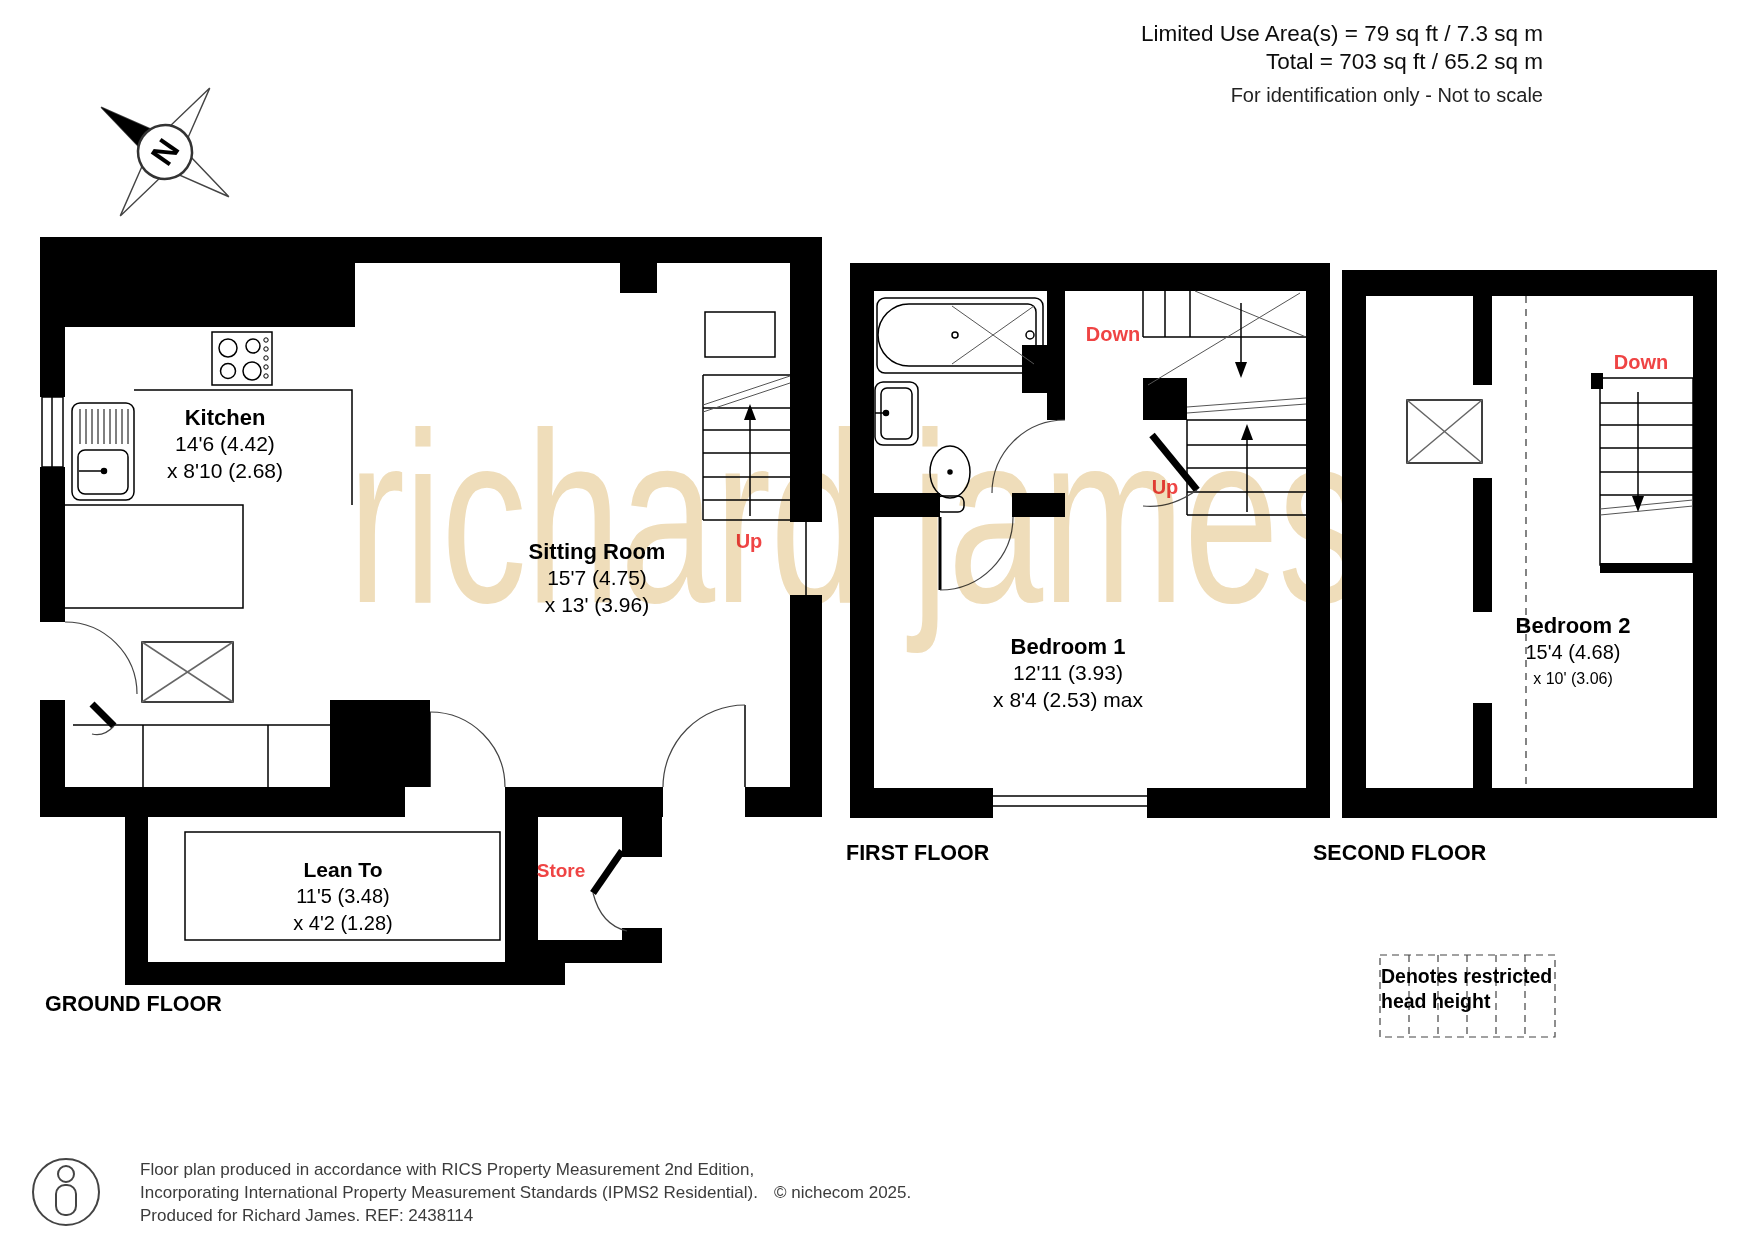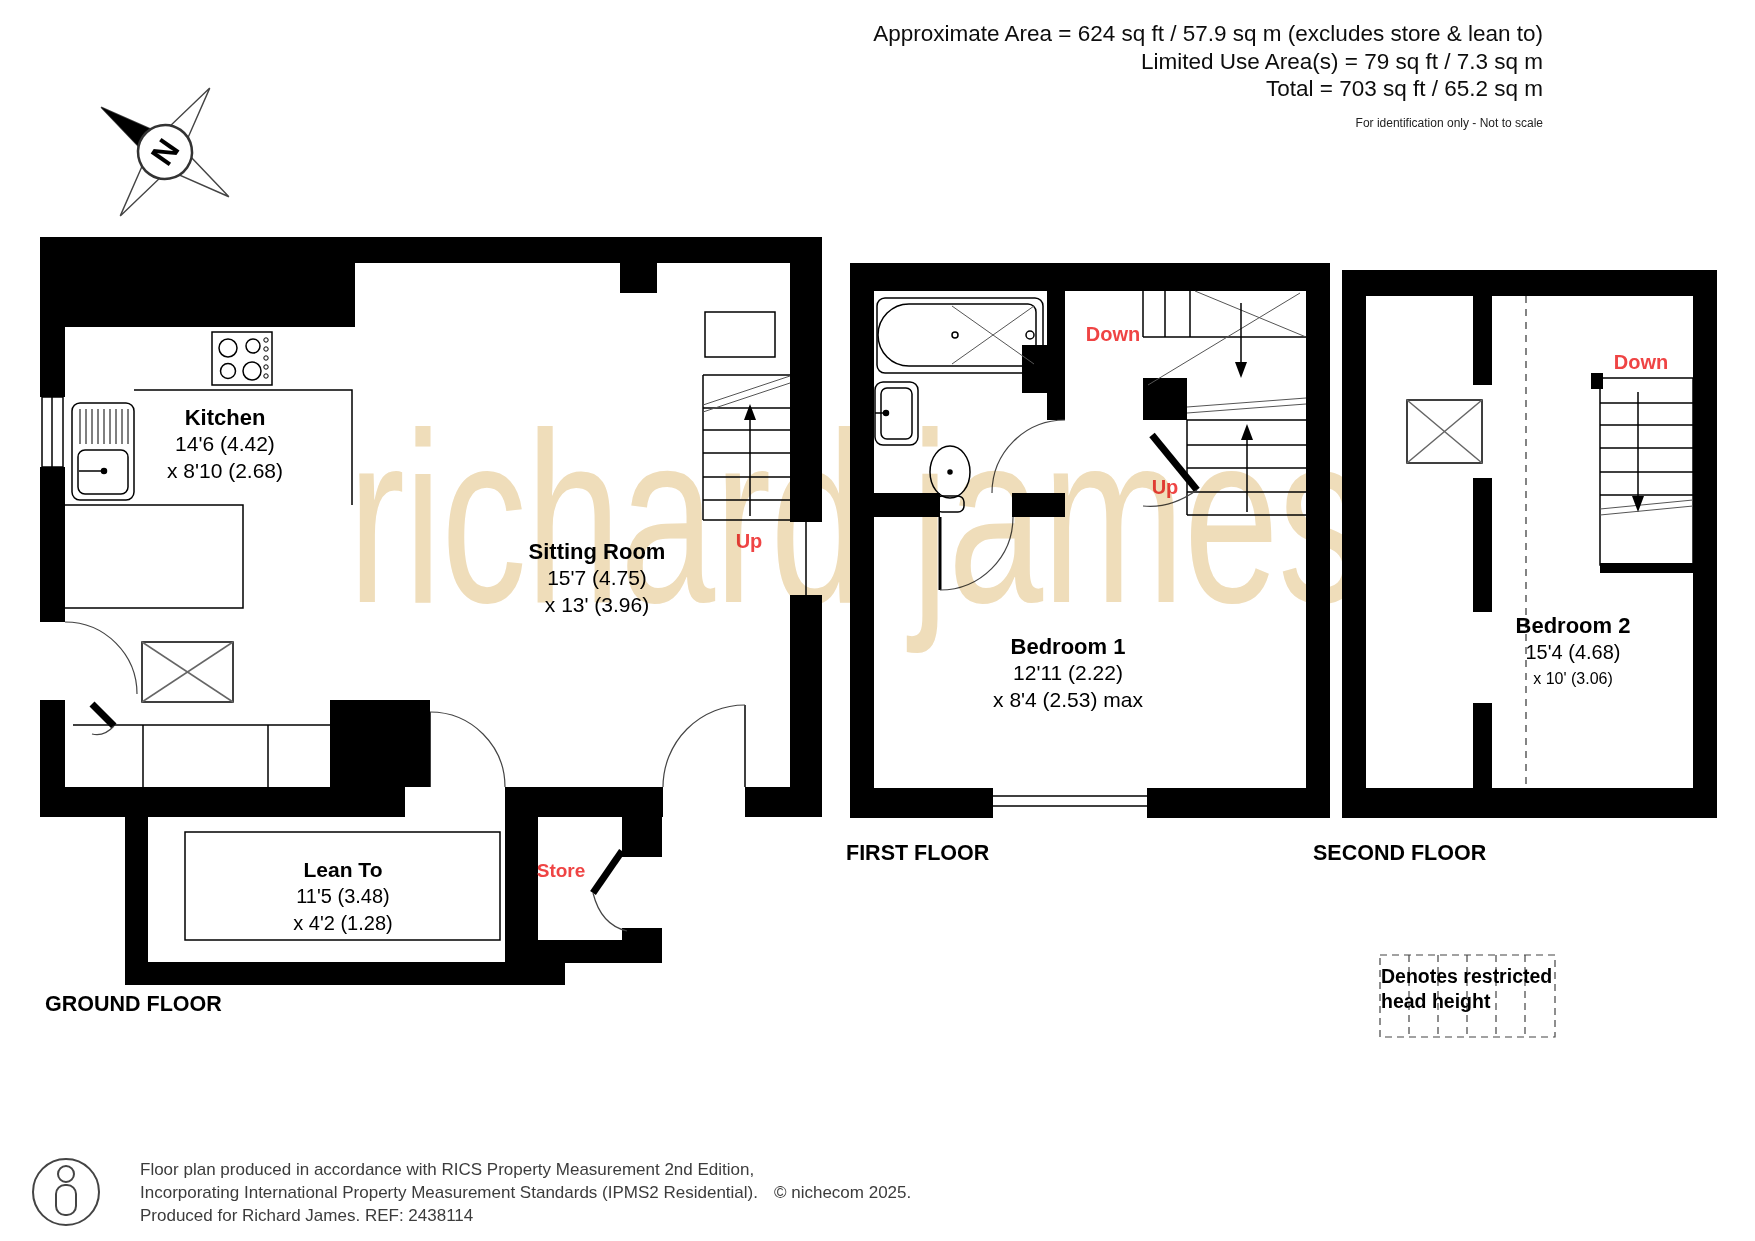--- a/index.html
+++ b/index.html
@@ -7,21 +7,21 @@
   .page {
     position:relative; width:1755px; height:1241px; background:#ffffff;
     overflow:hidden; font-family:"Liberation Sans", sans-serif; color:#111;
   }
   svg text { font-family:"Liberation Sans", sans-serif; }
 
   .header {
     position:absolute; top:20px; right:212px; text-align:right;
     font-size:22.5px; line-height:27.5px; color:#0d0d0d; z-index:4;
   }
-  .header .note { font-size:12px; margin-top:7px; color:#222; }
+  .header .note { font-size:20px; margin-top:7px; color:#222; }
 
   .plan-svg { position:absolute; left:0; top:0; z-index:2; }
 
   .watermark {
     position:absolute; left:348px; top:378px; z-index:6;
     font-size:190px; letter-spacing:-1px; white-space:nowrap;
     transform:scale(0.9,1.28); transform-origin:left top;
     mix-blend-mode:multiply; pointer-events:none; color:#efddba;
   }
 
@@ -41,21 +41,20 @@
     font-size:17px; line-height:23px; color:#3c3c3c;
   }
   .footer .cp { margin-left:16px; }
 </style>
 </head>
 <body>
 
 <div class="page">
 
   <div class="header">
-    <div>Approximate Area = 624 sq ft / 57.9 sq m (excludes store &amp; lean to)</div>
     <div>Limited Use Area(s) = 79 sq ft / 7.3 sq m</div>
     <div>Total = 703 sq ft / 65.2 sq m</div>
     <div class="note">For identification only - Not to scale</div>
   </div>
 
   <svg class="plan-svg" width="1755" height="1241" viewBox="0 0 1755 1241">
     <g fill="none" stroke="#000" stroke-width="1.5">
 
       <g transform="translate(165,152) rotate(-55)" stroke="#444" stroke-width="1.4">
         <polygon points="0,-78 13,-13 78,0 13,13 0,78 -13,13 -78,0 -13,-13" fill="#ffffff"></polygon>
@@ -318,21 +317,21 @@
     <div class="room-name" style="font-size:21px;">Lean To</div>
     <div class="room-dim" style="font-size:20px;">11'5 (3.48)</div>
     <div class="room-dim" style="font-size:20px;">x 4'2 (1.28)</div>
   </div>
 
   <div class="small-lbl" style="left:561px; top:860px; font-size:19px;">Store</div>
   <div class="small-lbl" style="left:749px; top:530px;">Up</div>
 
   <div class="lbl" style="left:1068px; top:634px;">
     <div class="room-name">Bedroom 1</div>
-    <div class="room-dim">12'11 (2.22)</div>
+    <div class="room-dim">12'11 (3.93)</div>
     <div class="room-dim">x 8'4 (2.53) max</div>
   </div>
 
   <div class="small-lbl" style="left:1113px; top:323px;">Down</div>
   <div class="small-lbl" style="left:1165px; top:476px;">Up</div>
 
   <div class="lbl" style="left:1573px; top:613px;">
     <div class="room-name">Bedroom 2</div>
     <div class="room-dim" style="font-size:20px;">15'4 (4.68)</div>
     <div class="room-dim" style="font-size:16px;">x 10' (3.06)</div>

